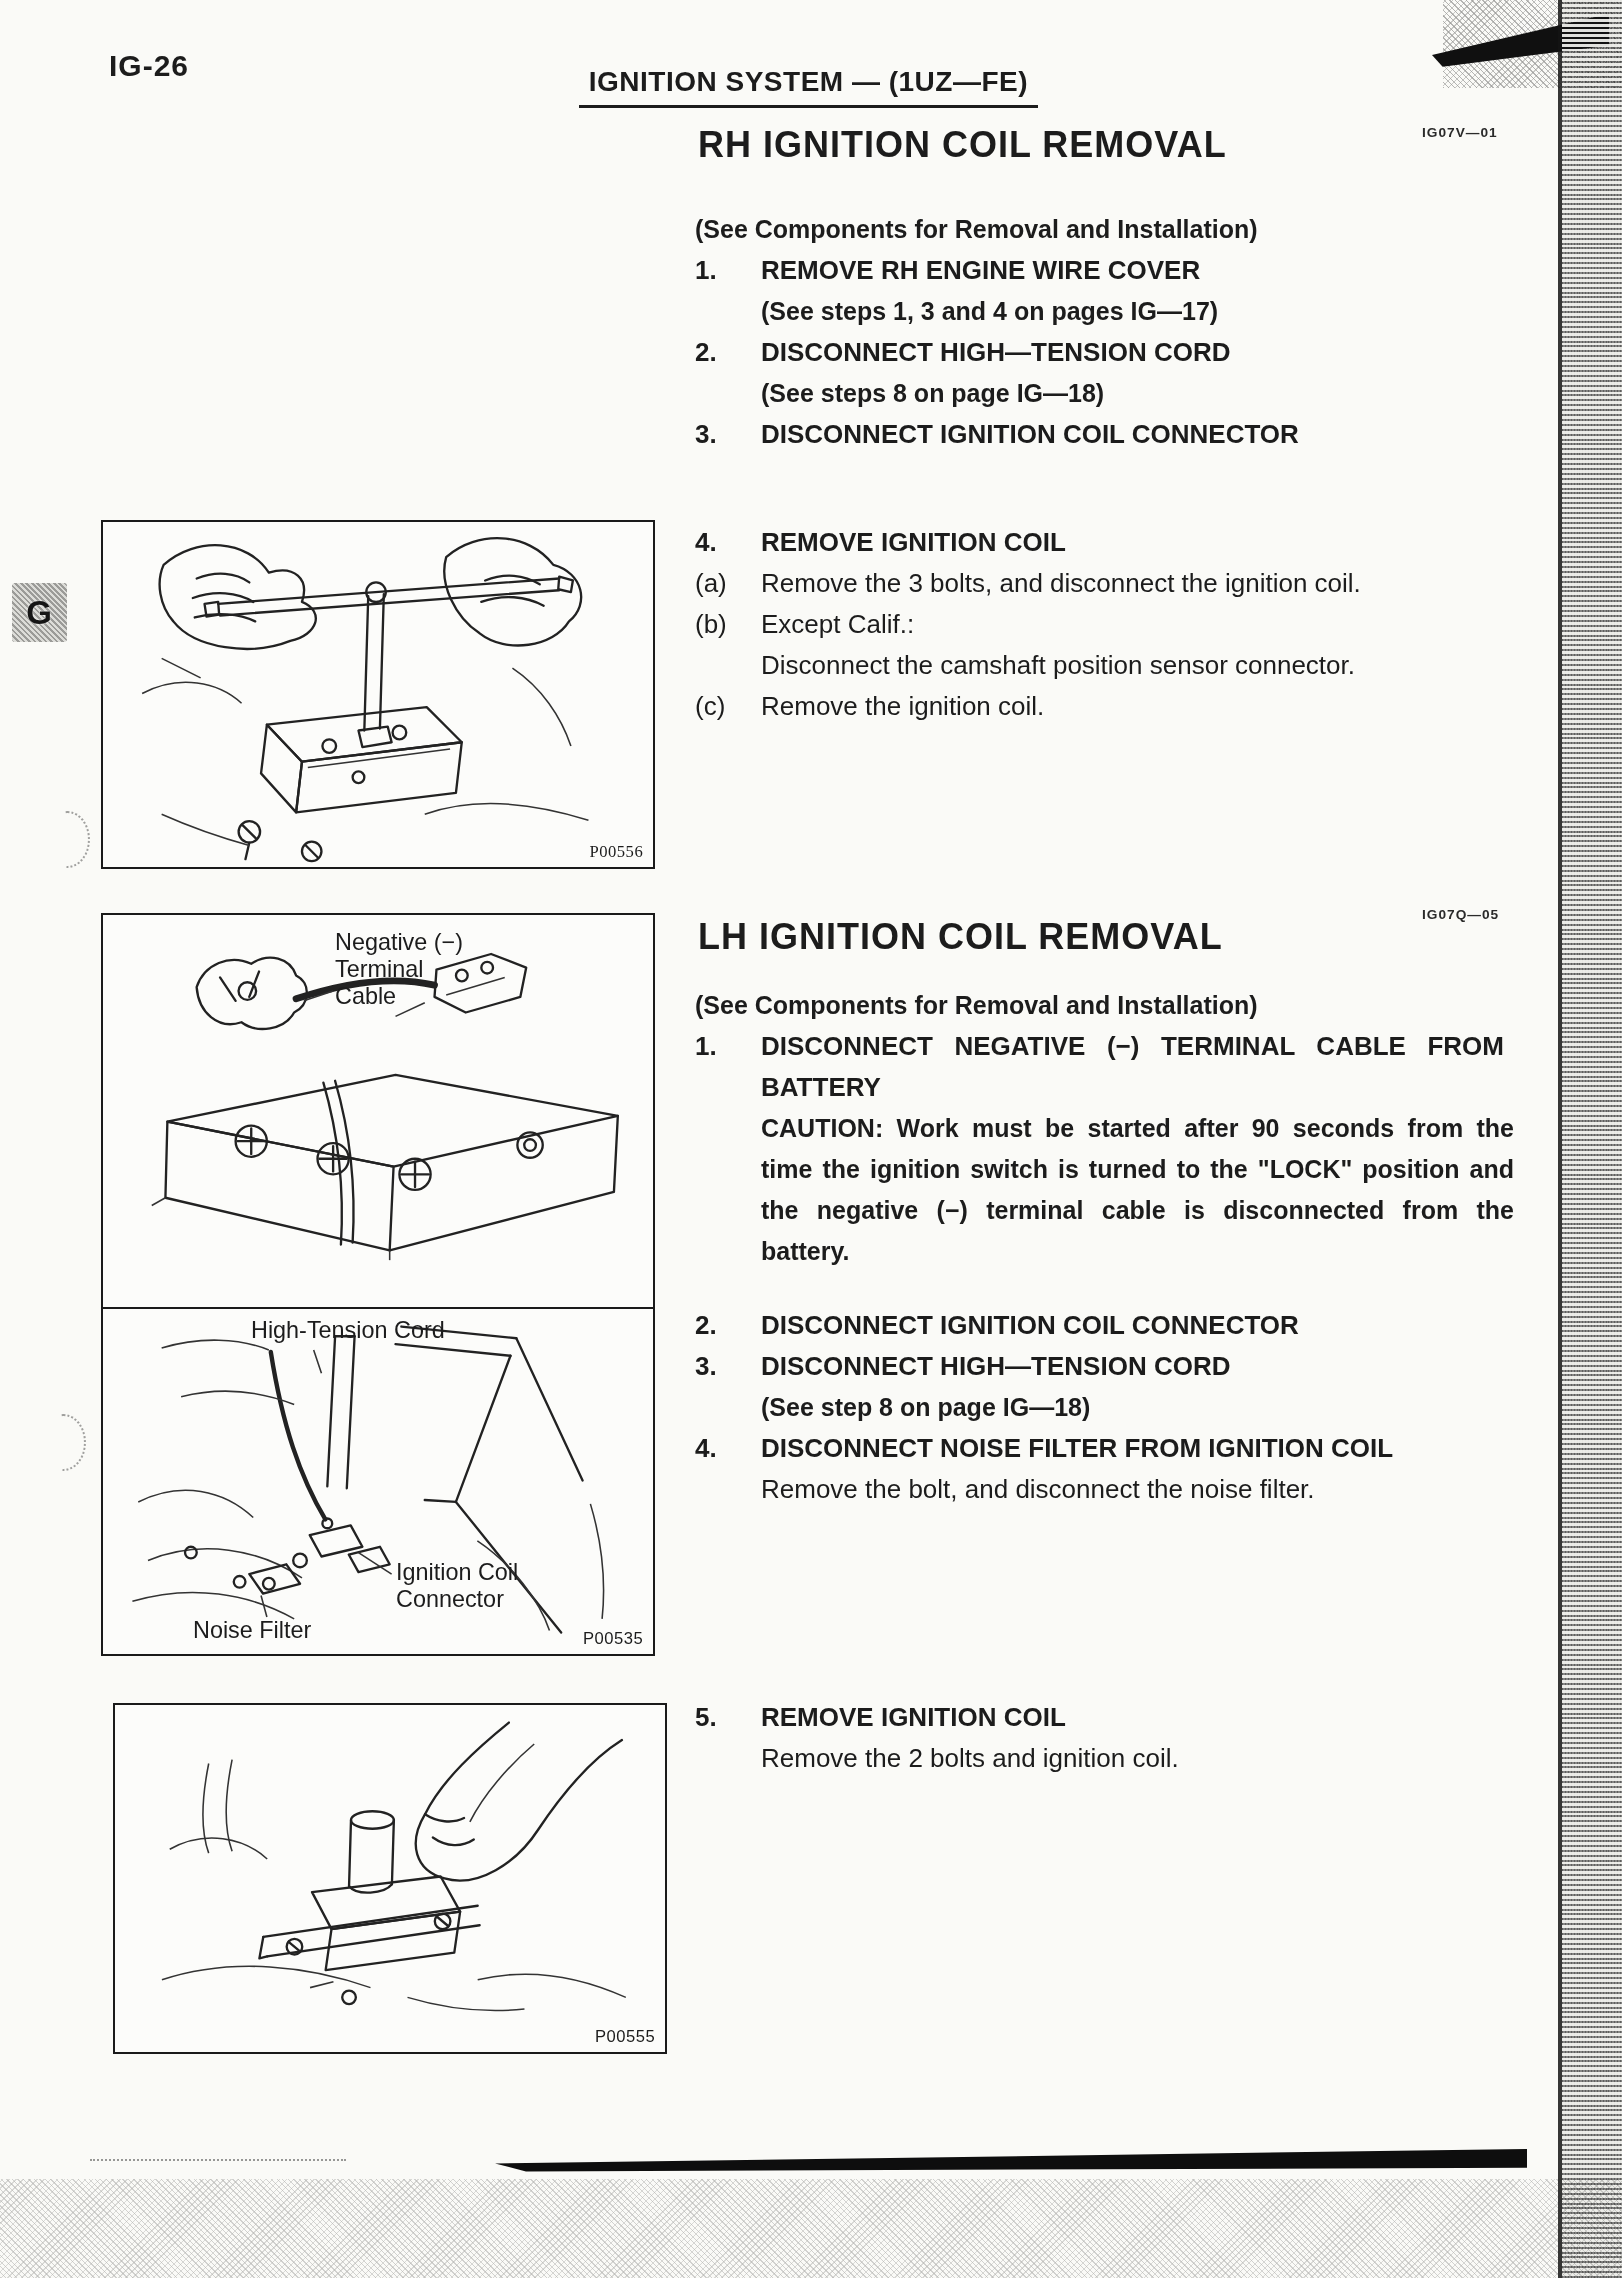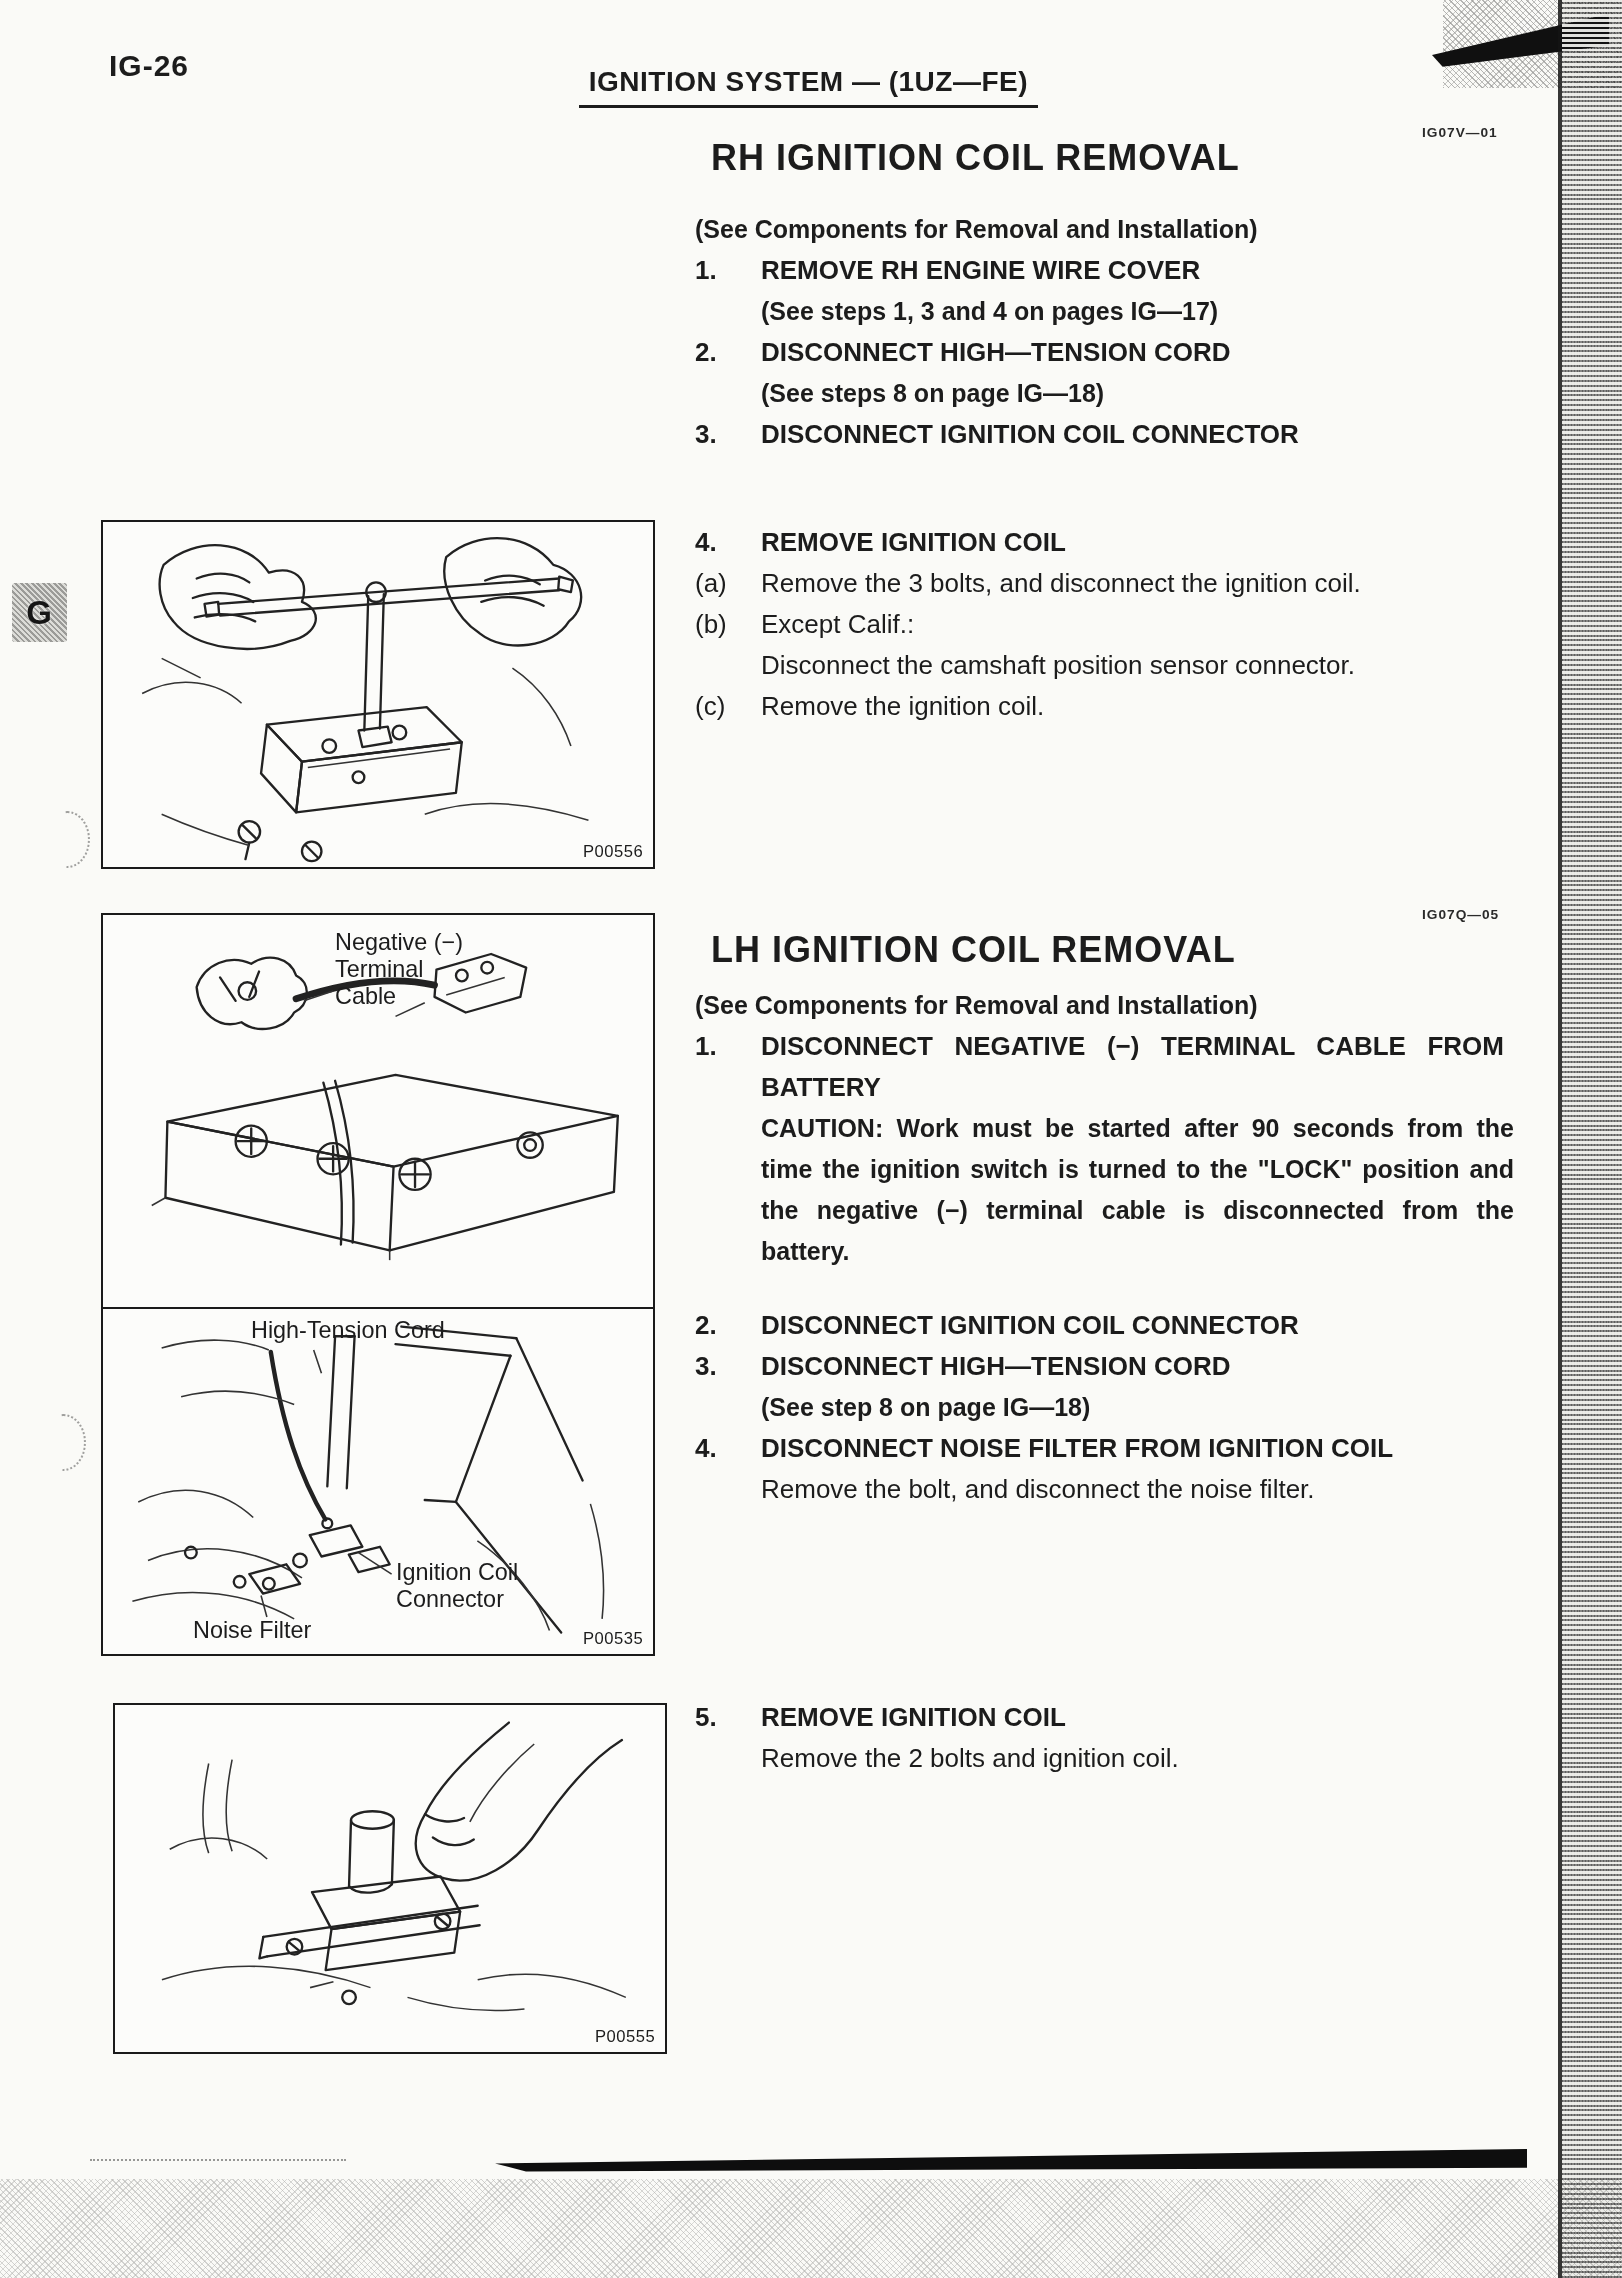--- a/index.html
+++ b/index.html
@@ -8,21 +8,21 @@
     background:#fafaf7;color:#1c1c1c;
     font-family:"Liberation Sans", sans-serif;
   }
   
   .page-id{position:absolute;left:109px;top:49px;font-size:30px;font-weight:700;letter-spacing:1px;}
   .header-title{
     position:absolute;left:579px;top:66px;font-size:28px;font-weight:700;letter-spacing:0.5px;
     border-bottom:3.9px solid #1c1c1c;padding:0 9.8px 6.8px 9.8px;white-space:nowrap;
   }
   
-  .sec-title{position:absolute;left:695px;margin:16px;font-size:36px;font-weight:700;letter-spacing:1px;}
+  .sec-title{position:absolute;left:695px;margin:3px;font-size:36px;font-weight:700;letter-spacing:1px;}
   .sec-code{position:absolute;left:1422px;font-size:13.7px;font-weight:700;letter-spacing:1px;color:#2a2a2a;}
   
   .block{position:absolute;left:695px;width:827px;}
   .intro{font-size:25px;font-weight:700;line-height:41px;}
   .step{display:flex;font-size:26px;font-weight:700;line-height:41px;}
   .num{width:66px;flex:none;}
   .stitle{flex:1;}
   .stitle.justify{max-width:743px;text-align:justify;}
   .subref{margin-left:66px;font-size:25px;font-weight:700;line-height:41px;}
   .subnote{margin-left:66px;font-size:26px;font-weight:400;line-height:41px;}
@@ -169,21 +169,21 @@
 </div>
 
 <div class="block" style="top:1697px;">
   <div class="step">
     <span class="num">5.</span>
     <span class="stitle">REMOVE IGNITION COIL</span>
   </div>
   <div class="subnote">Remove the 2 bolts and ignition coil.</div>
 </div>
 
-<figure class="fig" style="top:520px;height:349px;">
+<figure class="fig" style="top:520px;height:349px;font-family:Liberation Serif, serif;">
   <svg width="548" height="343" viewBox="0 0 562 352">
     <path class="ln" d="M118,84 L468,58"></path>
       <path class="ln" d="M120,96 L468,70"></path>
     <path class="ln" d="M468,56 l14,4 -2,12 -13,-3 z"></path>
       <path class="ln" d="M118,82 l-14,2 2,13 13,-2 z"></path>
     <path class="ln" d="M272,76 L268,214"></path>
       <path class="ln" d="M288,74 L284,212"></path>
     <circle class="ln" cx="280" cy="72" r="10"></circle>
     <path class="ln" d="M262,214 l30,-4 4,16 -30,5 z"></path>
     <path class="ln" d="M62,44 C96,14 148,18 170,52 C196,44 212,58 204,82 C228,92 220,116 192,122 C152,138 94,130 72,102 C58,86 54,62 62,44 Z"></path>

